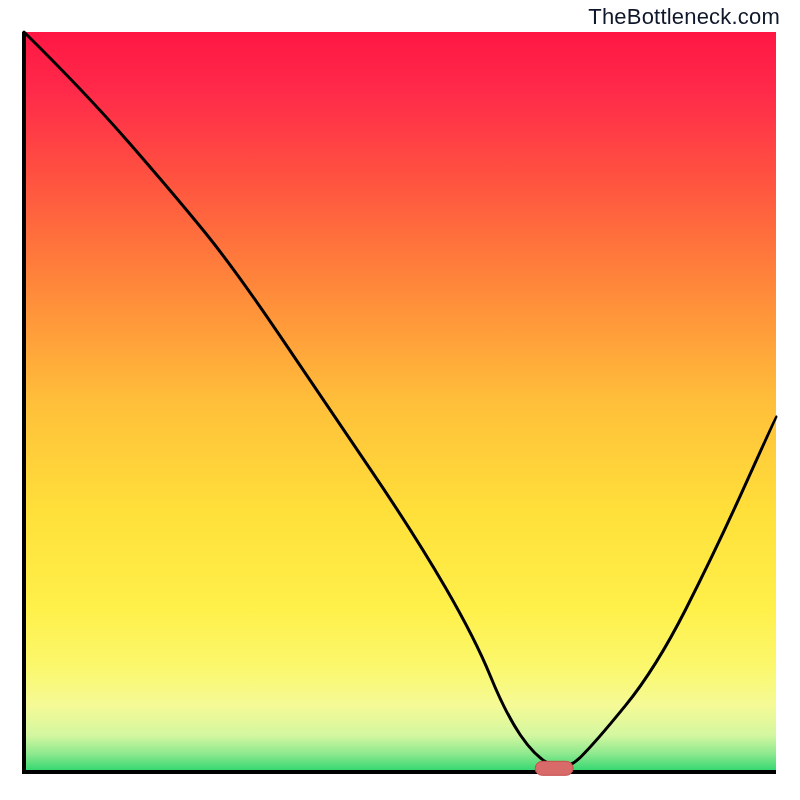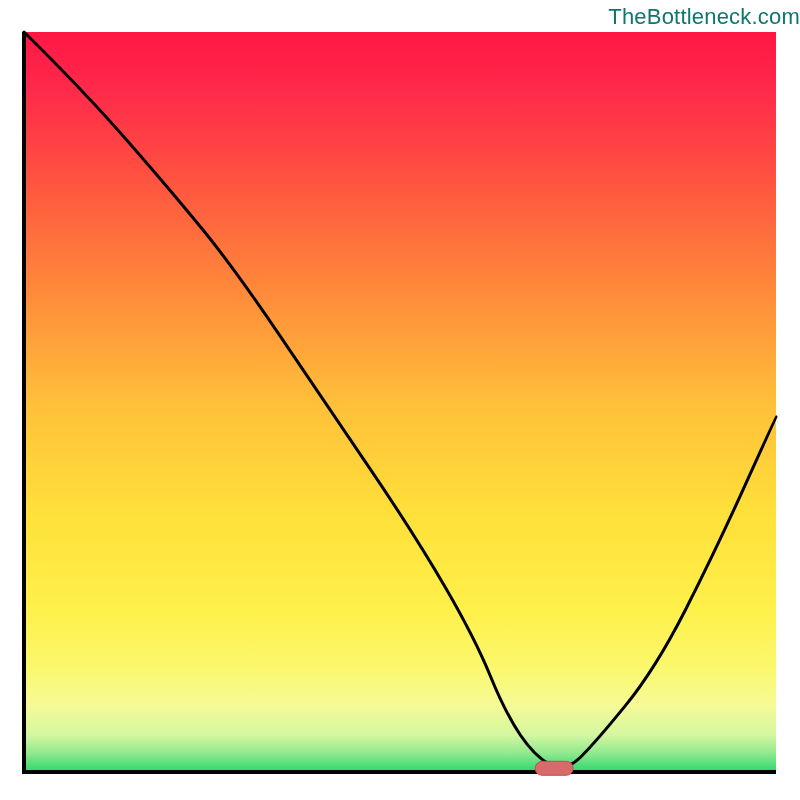--- a/index.html
+++ b/index.html
@@ -7,24 +7,24 @@
     padding: 0;
     width: 800px;
     height: 800px;
     overflow: hidden;
     background: #ffffff;
     font-family: Arial, Helvetica, sans-serif;
   }
   .attribution {
     position: absolute;
     top: 4px;
-    right: 0;
+    right: 20px;
     font-size: 22px;
     font-weight: 500;
-    color: #0f766e;
+    color: #0f172a;
     letter-spacing: 0.2px;
   }
   .chart-wrap {
     position: absolute;
     left: 0;
     top: 0;
     width: 800px;
     height: 800px;
   }
   svg {

